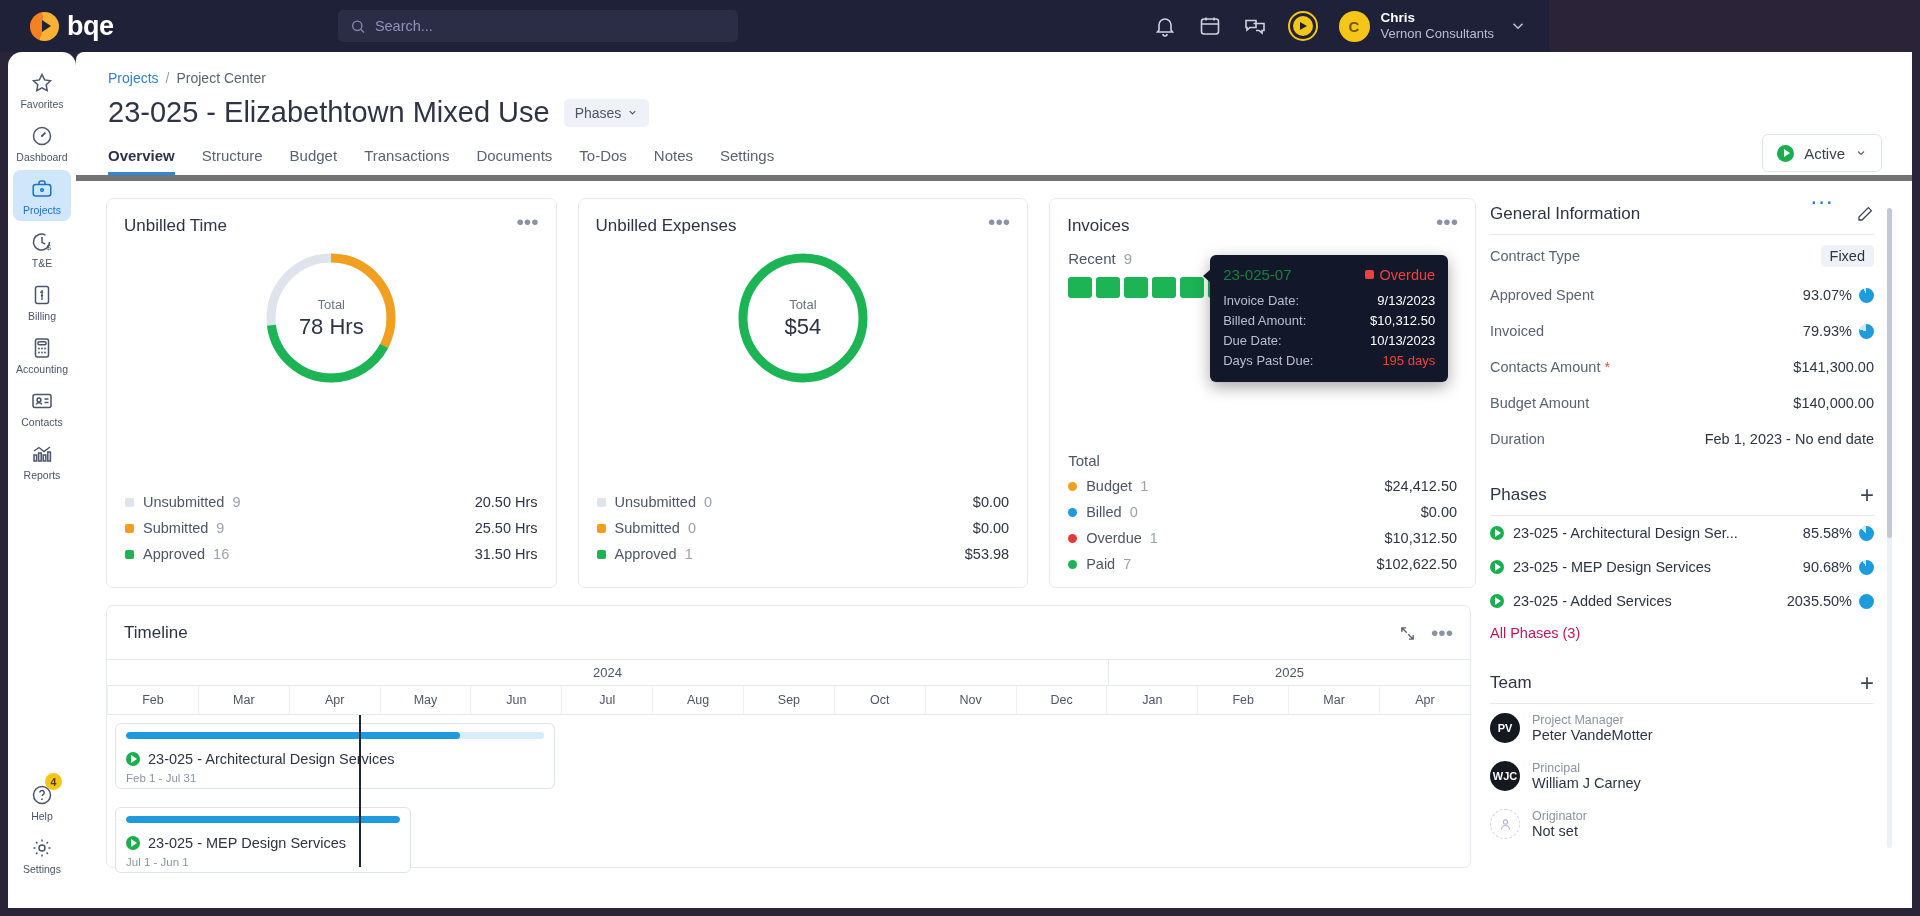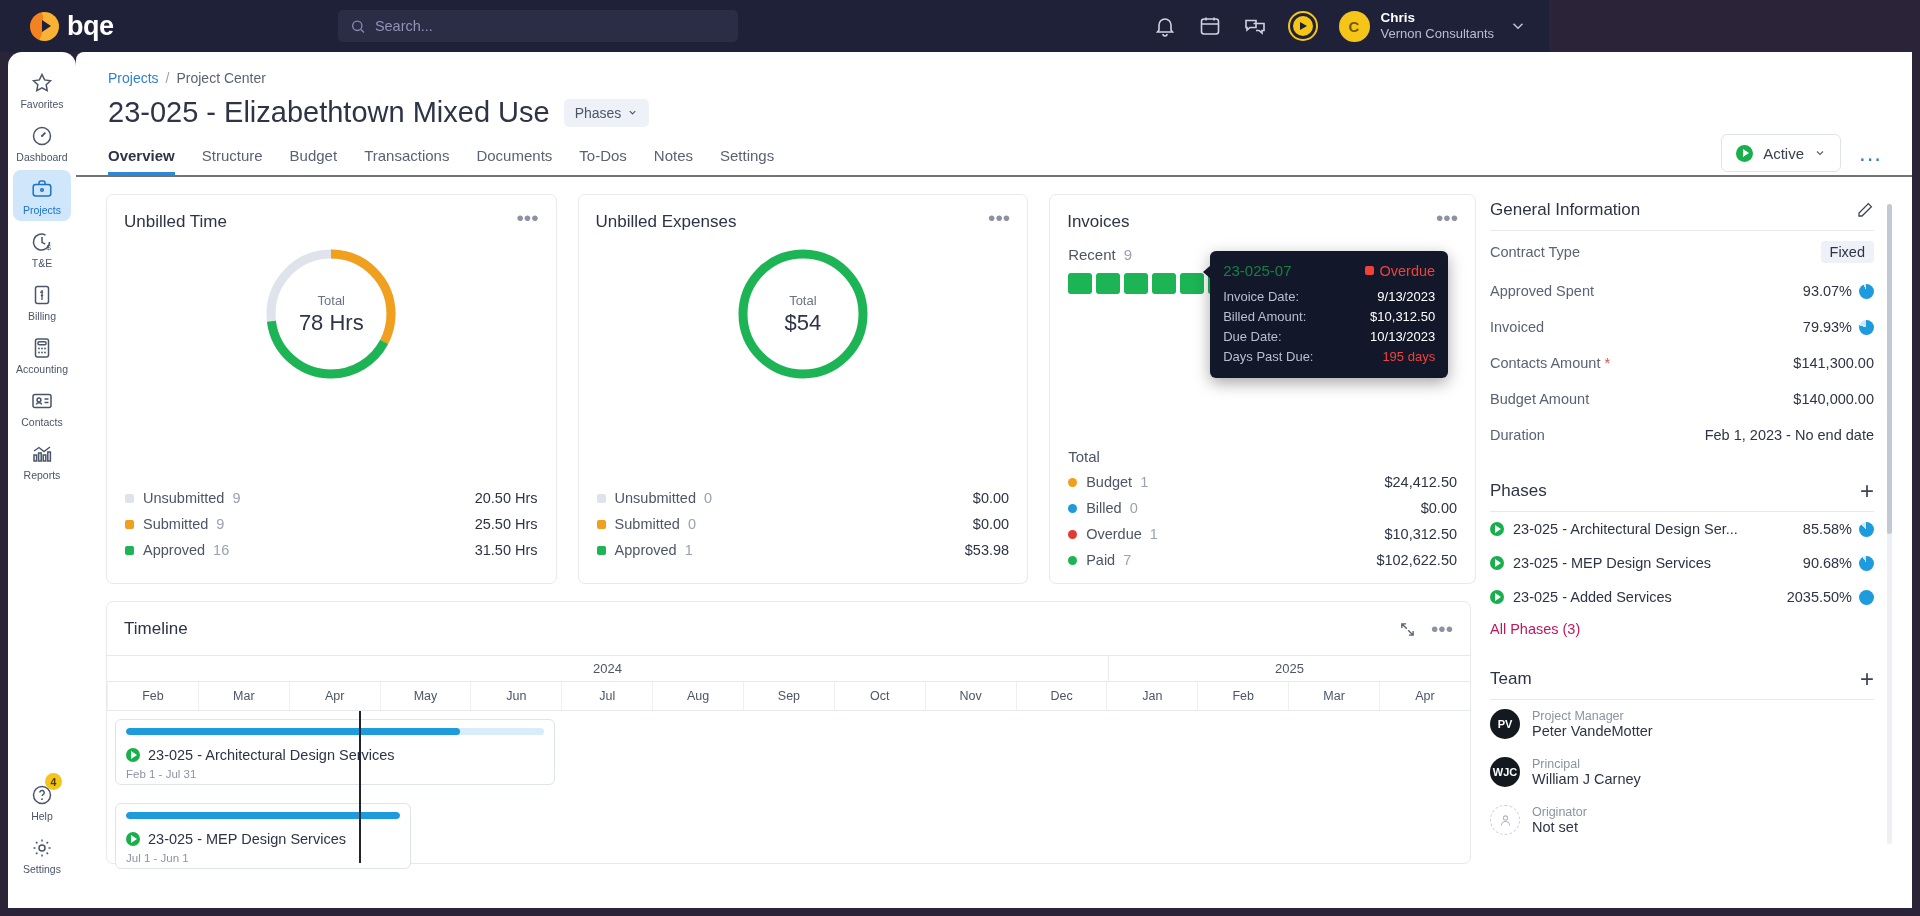--- a/index.html
+++ b/index.html
@@ -109,38 +109,38 @@
   .crumbs .sep { color: #9aa1b1; }
   .crumbs .cur { color: #5a6374; }
 
   .titlerow { display: flex; align-items: center; padding: 10px 0 0 32px; gap: 14px; }
   .ptitle { font-size: 29px; color: #2e3445; font-weight: normal; }
   .phases-pill {
     background: #eef1f7; border-radius: 5px; padding: 6px 11px;
     font-size: 14px; color: #4d5567; display: flex; align-items: center; gap: 6px;
     cursor: pointer;
   }
-  .status-area { position: absolute; right: 30px; top: 82px; display: flex; align-items: center; gap: 18px; }
+  .status-area { position: absolute; right: 30px; top: 82px; display: flex; align-items: center; gap: 18px; flex-direction: column; }
   .status-btn {
     border: 1px solid #dfe3eb; border-radius: 6px; background: #fff;
     height: 38px; padding: 0 14px; display: flex; align-items: center; gap: 10px;
     font-size: 15px; color: #39404f; cursor: pointer;
   }
   .play-green {
     width: 17px; height: 17px; border-radius: 50%; background: #19af4d;
     display: flex; align-items: center; justify-content: center;
   }
   .play-green::after {
     content: ""; width: 0; height: 0;
     border-left: 6px solid #fff; border-top: 4px solid transparent;
     border-bottom: 4px solid transparent; margin-left: 2px;
   }
   .kebab-blue { color: #2f7fd0; font-size: 24px; letter-spacing: 1px; cursor: pointer; line-height: .5; }
 
-  .tabs { display: flex; gap: 27px; padding: 18px 0 0 32px; border-bottom: 2px solid #737373; }
+  .tabs { display: flex; gap: 27px; padding: 18px 0 0 32px; border-bottom: 6px solid #737373; }
   .tab { font-size: 15px; color: #5a6374; padding-bottom: 11px; cursor: pointer; }
   .tab.sel { color: #2e3445; font-weight: bold; box-shadow: inset 0 -3px 0 #2f87d8; }
 
   
   .content { display: flex; padding: 17px 0 0 0; }
   .left-col { width: 1400px; padding-left: 30px; }
   .row1 { display: flex; gap: 21px; }
   .card {
     background: #fff; border: 1px solid #e6e9ef; border-radius: 7px;
     position: relative;

